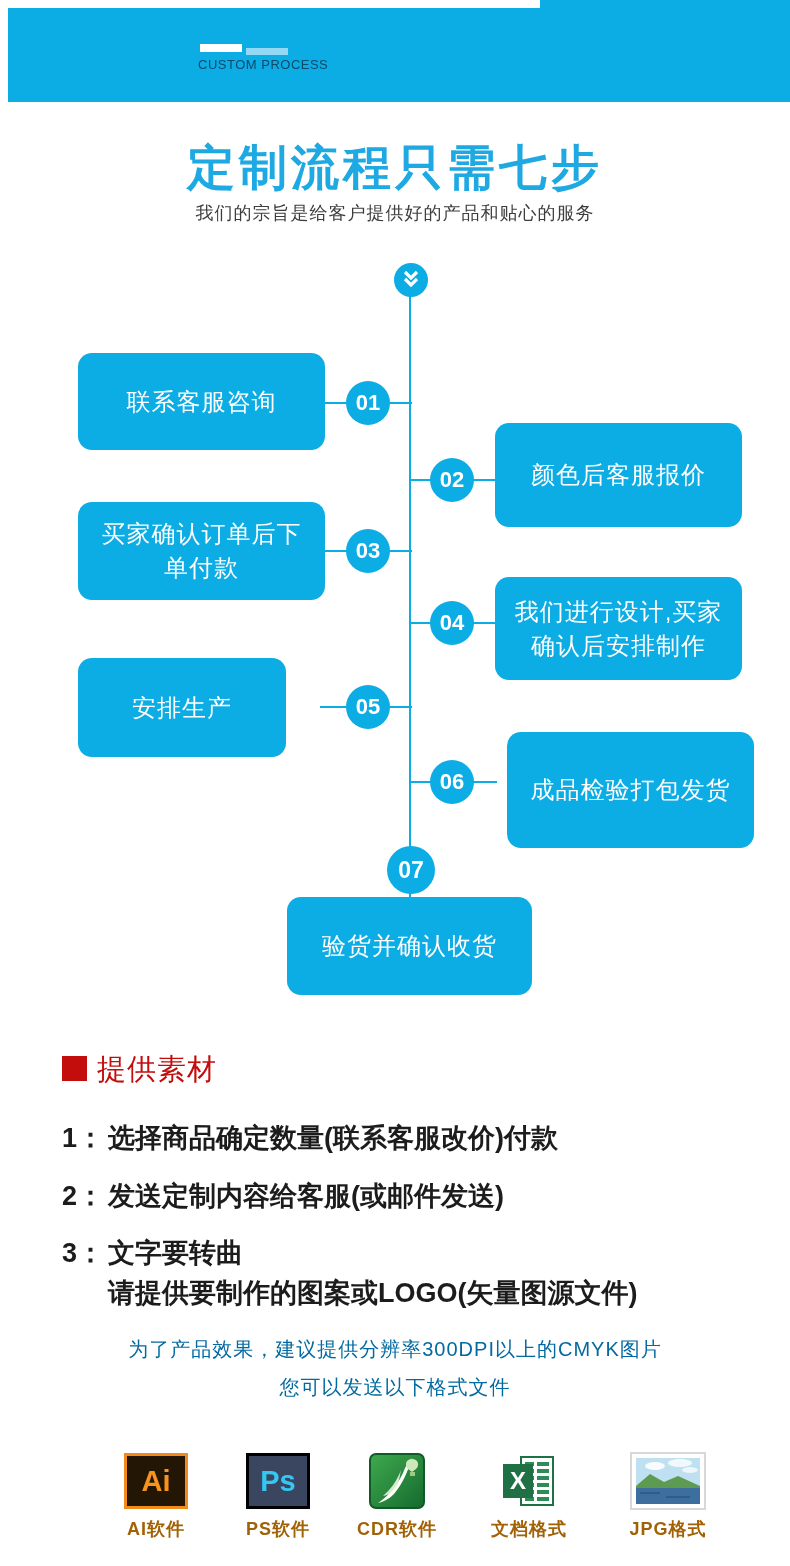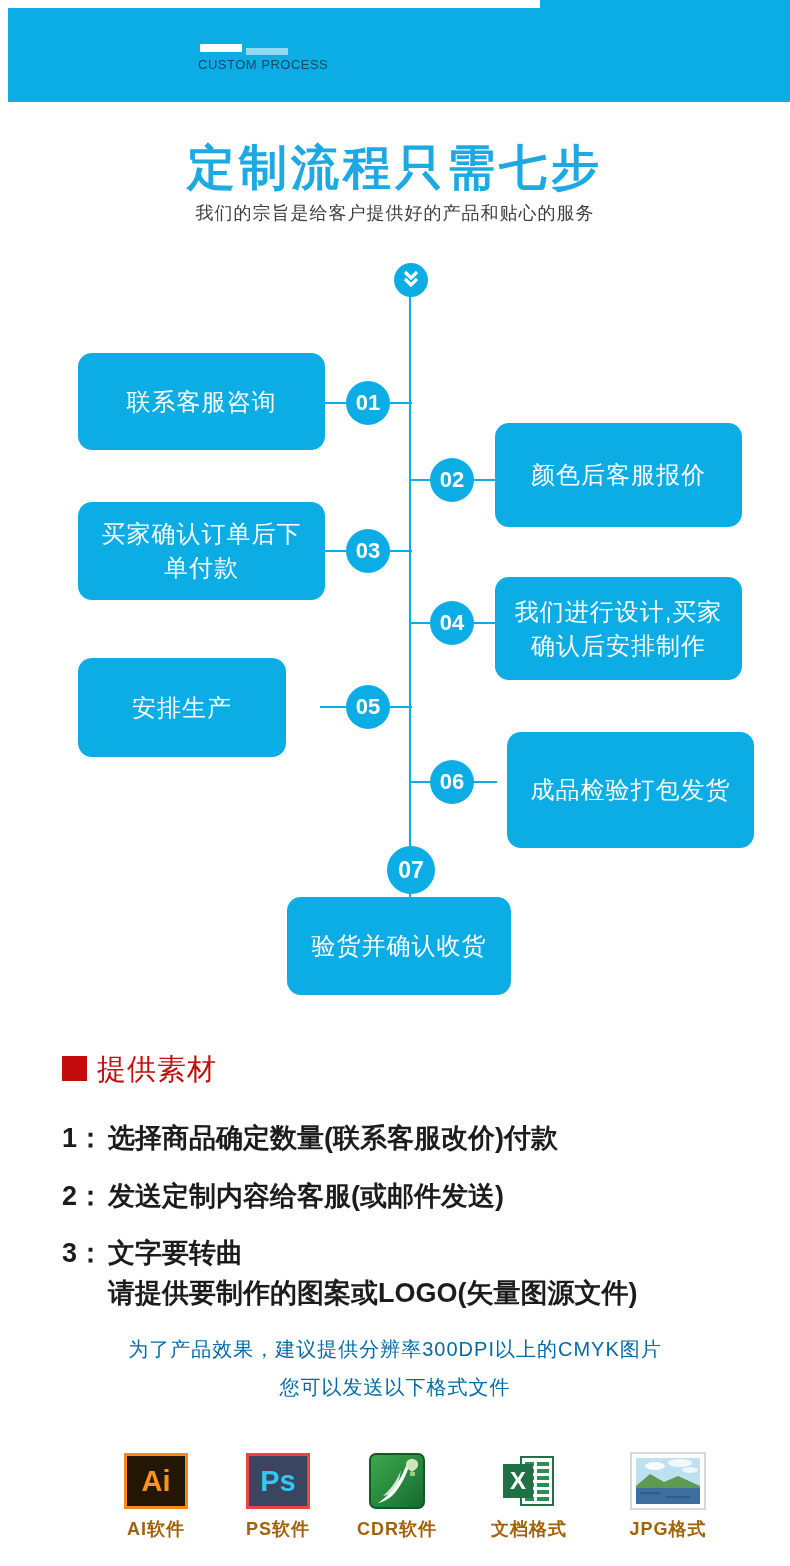--- a/index.html
+++ b/index.html
@@ -36,21 +36,21 @@
 
   .step-box{background:#0cace4;border-radius:14px;color:#ffffff;font-size:24px;letter-spacing:1px;
             display:flex;flex-direction:column;justify-content:center;
             text-align:center;line-height:34px;}
   .b1{left:78px;top:353px;width:247px;height:97px;}
   .b2{left:495px;top:423px;width:247px;height:104px;}
   .b3{left:78px;top:502px;width:247px;height:98px;}
   .b4{left:495px;top:577px;width:247px;height:103px;}
   .b5{left:78px;top:658px;width:208px;height:99px;}
   .b6{left:495px;top:732px;width:247px;height:116px;margin-left:12px;}
-  .b7{left:287px;top:897px;width:224px;height:98px;}
+  .b7{left:287px;top:897px;width:245px;height:98px;}
 
   .step-circle{width:44px;height:44px;border-radius:50%;background:#0cace4;color:#ffffff;
                font-size:22px;font-weight:700;display:flex;align-items:center;justify-content:center;}
   .c1{left:346px;top:381px;}
   .c2{left:430px;top:458px;}
   .c3{left:346px;top:529px;}
   .c4{left:430px;top:601px;}
   .c5{left:346px;top:685px;}
   .c6{left:430px;top:760px;}
   .c7{left:387px;top:846px;width:48px;height:48px;font-size:23px;}
@@ -70,21 +70,21 @@
   .n2{top:1374px;}
 
   
   .fmt-col{top:1450px;width:124px;text-align:center;}
   .f1{left:94px;} .f2{left:216px;} .f3{left:335px;} .f4{left:467px;} .f5{left:606px;}
   .fmt-iconwrap{height:62px;display:flex;align-items:center;justify-content:center;}
   .fmt-label{margin-top:5px;font-size:18px;font-weight:700;color:#a16207;letter-spacing:1px;}
   .adobe-badge{width:64px;height:56px;box-sizing:border-box;display:flex;align-items:center;justify-content:center;
                font-size:29px;font-weight:700;text-align:right;}
   .ai-badge{border:3px solid #f18c1c;background:#241605;color:#f7941d;}
-  .ps-badge{border:3px solid #ef4444;background:#3a4660;color:#33c7f3;}
+  .ps-badge{border:3px solid #000000;background:#3a4660;color:#33c7f3;}
 </style>
 </head>
 <body>
 
 <div class="abs banner">
   <div class="abs banner-dash-w"></div>
   <div class="abs banner-dash-l"></div>
   <div class="abs banner-en">CUSTOM PROCESS</div>
 </div>
 <div class="abs banner-bleed"></div>

